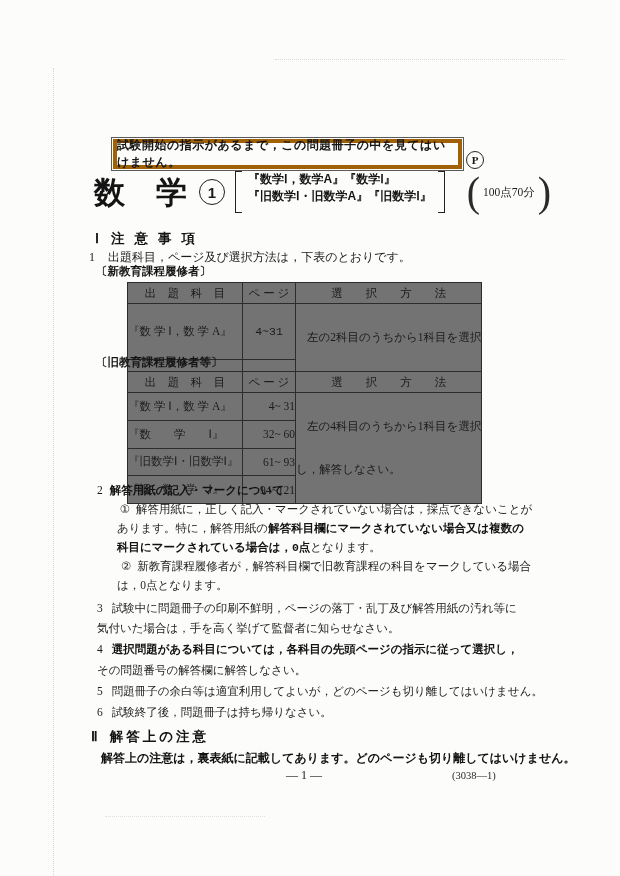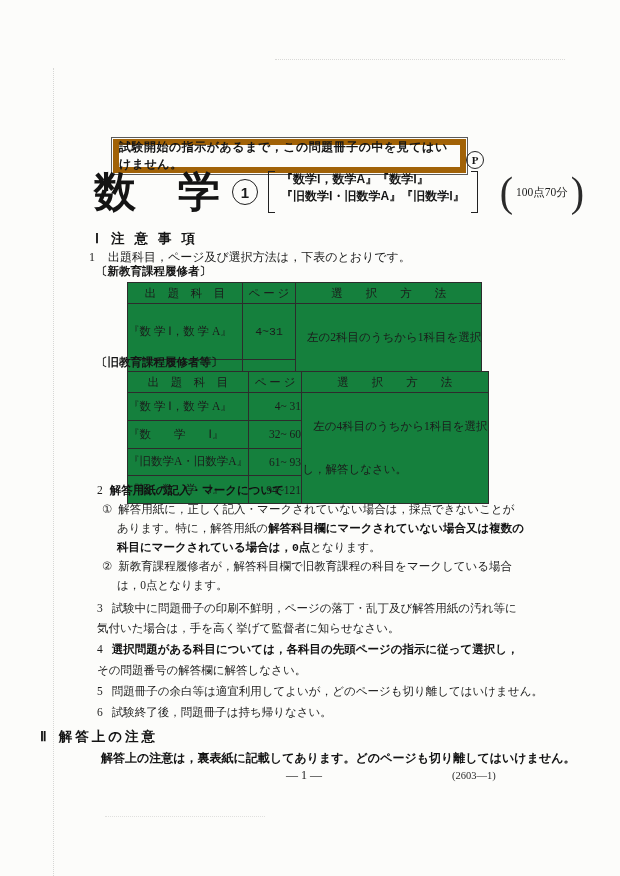--- a/index.html
+++ b/index.html
@@ -15,34 +15,34 @@
   
   .scan-vline { position:absolute; left:53px; top:68px; width:1px; height:808px;
     border-left:1px dotted #d7d7d5; }
   .scan-hline { position:absolute; left:275px; top:59px; width:290px; height:1px;
     border-top:1px dotted #d9d9d7; }
   .scan-bline { position:absolute; left:105px; top:816px; width:160px; height:1px;
     border-top:1px dotted #e0e0de; }
 
   
   .banner { left:113px; top:139px; width:341px; height:22px;
-    border:6px solid #a16207; outline:1px solid #5a5a5a; outline-offset:1px;
+    border:4px solid #a16207; outline:1px solid #5a5a5a; outline-offset:1px;
     display:flex; align-items:center; justify-content:center;
     font-family:"Liberation Sans", sans-serif; font-weight:700; font-size:12px;
     letter-spacing:0.5px; color:#161616; background:#fcfcfa; }
 
   
   .p-badge { left:466px; top:151px; width:16px; height:16px; border:1.4px solid #262626;
     border-radius:50%; display:flex; align-items:center; justify-content:center;
     font-family:"Liberation Serif", serif; font-weight:700; font-size:11px; color:#161616; }
 
   
   .title-row { left:94px; top:168px; height:48px; display:flex; align-items:center; }
   .title-main { font-family:"Liberation Sans", sans-serif; font-weight:700;
-    font-size:42px; color:#141414; letter-spacing:0; line-height:1; }
+    font-size:31px; color:#141414; letter-spacing:0; line-height:1; }
   .title-circle { width:24px; height:24px; border:1.7px solid #1e1e1e; border-radius:50%;
     display:flex; align-items:center; justify-content:center; margin-left:12px;
     font-family:"Liberation Sans", sans-serif; font-weight:700; font-size:15px; }
   .sub-group { display:flex; align-items:stretch; margin-left:10px; height:42px; }
   .sqb { width:6px; }
   .sqb-l { border:1.5px solid #222; border-right:none; }
   .sqb-r { border:1.5px solid #222; border-left:none; }
   .sub-lines { display:flex; flex-direction:column; padding:0 6px;
     font-family:"Liberation Sans", sans-serif; font-weight:700; font-size:12px;
     line-height:17px; color:#151515; }
@@ -57,47 +57,47 @@
   .sec-h .roman { margin-right:12px; font-family:"Liberation Serif", serif; }
   .sp10 { letter-spacing:10px; }
   .sp3  { letter-spacing:3px; }
 
   .item1 { left:89px; top:249px; font-size:12px; }
   .item1 .num { margin-right:13px; }
 
   .course-label { font-family:"Liberation Sans", sans-serif; font-weight:700; font-size:11.5px; color:#151515; }
 
   
-  table.spec { border-collapse:collapse; table-layout:fixed; background:#15803d; }
+  table.spec { border-collapse:collapse; table-layout:fixed; background:#737373; }
   table.spec td { border:1px solid #2c2c2c; font-size:11.5px; color:#1b1b1b;
     padding:0; overflow:hidden; white-space:pre; }
   .col-subj { width:115px; }
   .col-page { width:53px; }
   .col-meth { width:186px; }
   td.hd { height:20px; text-align:center; }
   td.subj { height:23px; padding-left:4px; text-align:left; }
   td.page-c { height:23px; text-align:center;font-family:Liberation Mono, monospace; }
   td.page-r { height:23px; text-align:right; padding-right:6px; }
   td.meth { vertical-align:middle; padding-left:5px; }
   .meth-l1 { text-indent:11px; line-height:19px; }
   .meth-l2 { line-height:19px; }
 
   
   .notes { left:0; top:481px; width:620px; font-size:11.5px; color:#1c1c1c; }
   .gb { font-family:Liberation Mono, monospace; font-weight:700; color:#121212; }
   .n-h2 { padding-left:97px; line-height:19px; }
   .n-h2 .num { margin-right:7px; }
   .sub { margin-left:117px; margin-right:70px; text-indent:-15px; line-height:19px; }
   .sub .ln { text-indent:0; line-height:19px; }
-  .sub .first { text-indent:-15px; }
+  .sub .first { text-indent:-15px;text-align:center; }
   .sub .num { margin-right:6px; }
   .n-item { padding-left:97px; padding-right:60px; line-height:20px; }
   .n-item .num { margin-right:9px; }
   .mt3 { margin-top:3px; } .mt1 { margin-top:1px; }
-  .sec2-h { padding-left:40px; margin-top:6px; }
+  .sec2-h { padding-left:91px; margin-top:6px; }
   .sec2-body { padding-left:101px; margin-top:3px; font-size:12px; line-height:20px; }
 
   
   .foot-page { left:127px; top:768px; width:354px; text-align:center; font-size:12px; color:#222; }
   .foot-code { left:452px; top:770px; font-size:10.5px; color:#2a2a2a; }
 </style>
 </head>
 <body>
 
 <div class="scan-vline"></div>
@@ -192,21 +192,21 @@
     <td class="meth" rowspan="4">
       <div class="meth-l1">左の4科目のうちから1科目を選択</div>
       <div class="meth-l2">し，解答しなさい。</div>
     </td>
   </tr>
   <tr>
     <td class="subj">『数　　学　　Ⅰ』</td>
     <td class="page-r">32~ 60</td>
   </tr>
   <tr>
-    <td class="subj">『旧数学A・旧数学A』</td>
+    <td class="subj">『旧数学Ⅰ・旧数学Ⅰ』</td>
     <td class="page-r">61~ 93</td>
   </tr>
   <tr>
     <td class="subj">『旧　数　学　Ⅰ』</td>
     <td class="page-r">94~121</td>
   </tr>
 </tbody>
   </table>
 
 <div class="abs notes">
@@ -257,13 +257,13 @@
   </div>
 
   <div class="sec-h sec2-h">
     <span class="roman">Ⅱ</span><span class="sp3">解答上の注意</span>
   </div>
 
   <div class="sec2-body gb">解答上の注意は，裏表紙に記載してあります。どのページも切り離してはいけません。</div>
 </div>
 
 <div class="abs foot-page">— 1 —</div>
-<div class="abs foot-code">(2603—1)</div>
+<div class="abs foot-code">(3038—1)</div>
 
 </body></html>

